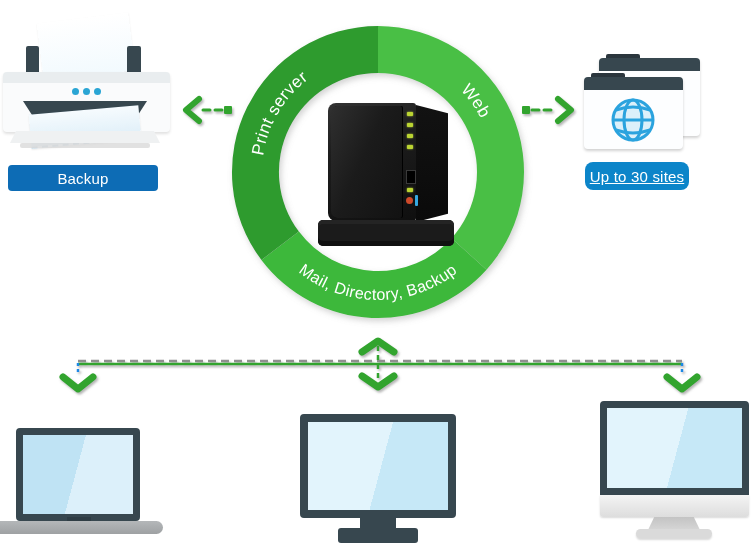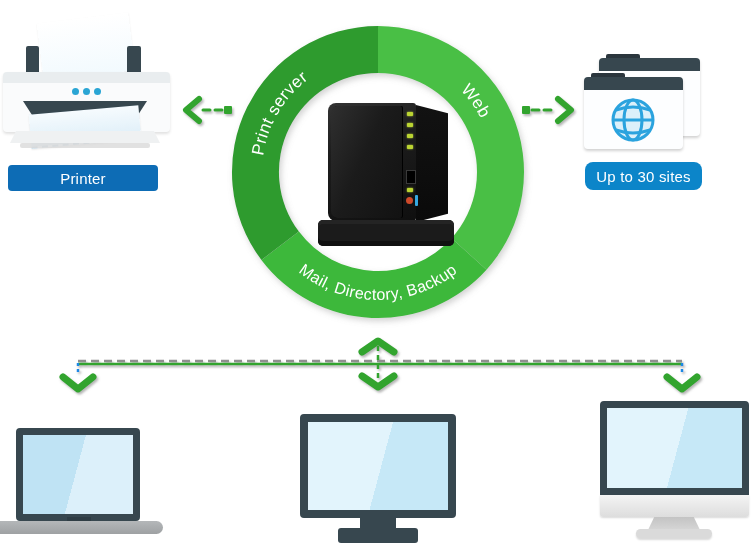--- a/index.html
+++ b/index.html
@@ -4,21 +4,21 @@
 <style>
   html,body{margin:0;padding:0;background:#ffffff;}
   .canvas{position:relative;width:754px;height:554px;background:#ffffff;overflow:hidden;
           font-family:"Liberation Sans", sans-serif;}
   .abs{position:absolute;}
 
   
   .badge{position:absolute;display:flex;align-items:center;justify-content:center;
          color:#fff;font-size:15px;letter-spacing:.2px;}
   .badge-printer{left:8px;top:165px;width:150px;height:26px;background:#0D6CB5;border-radius:4px;}
-  .badge-sites{left:585px;top:162px;width:117px;height:28px;background:#0C85C9;border-radius:8px;}
+  .badge-sites{left:585px;top:162px;width:104px;height:28px;background:#0C85C9;border-radius:8px;text-decoration:underline;}
 
   
   .printer-paper{left:40px;top:18px;width:92px;height:58px;background:linear-gradient(180deg,#ffffff,#f2fafe);
                  transform:rotate(-7deg);box-shadow:0 1px 2px rgba(0,0,0,.08);}
   .printer-post{top:46px;width:13px;height:28px;background:#37474F;border-radius:2px;}
   .printer-body{left:3px;top:72px;width:167px;height:60px;background:#FAFBFC;border-radius:4px;
                 box-shadow:0 2px 3px rgba(0,0,0,.12);}
   .printer-topband{left:3px;top:72px;width:167px;height:11px;background:#E9EDEF;border-radius:4px 4px 0 0;}
   .printer-dot{top:88px;width:7px;height:7px;border-radius:50%;background:#2AA5D4;}
   .printer-mouth{left:23px;top:101px;width:124px;height:27px;background:#37474F;
@@ -141,21 +141,21 @@
     <div class="abs printer-body"></div>
     <div class="abs printer-topband"></div>
     <div class="abs printer-dot" style="left:72px"></div>
     <div class="abs printer-dot" style="left:83px"></div>
     <div class="abs printer-dot" style="left:94px"></div>
     <div class="abs printer-mouth"></div>
     <div class="abs printer-outpaper"></div>
     <div class="abs printer-bottom"></div>
     <div class="abs printer-shadow"></div>
   </div>
-  <div class="badge badge-printer">Printer</div>
+  <div class="badge badge-printer">Backup</div>
 
   <div>
     <div class="win" style="left:599px;top:58px;width:101px;height:78px">
       <div class="win-tab"></div>
       <div class="win-title"></div>
     </div>
     <div class="win" style="left:584px;top:77px;width:99px;height:72px">
       <div class="win-tab"></div>
       <div class="win-title"></div>
       <svg width="99" height="59" style="position:absolute;left:0;top:13px">

